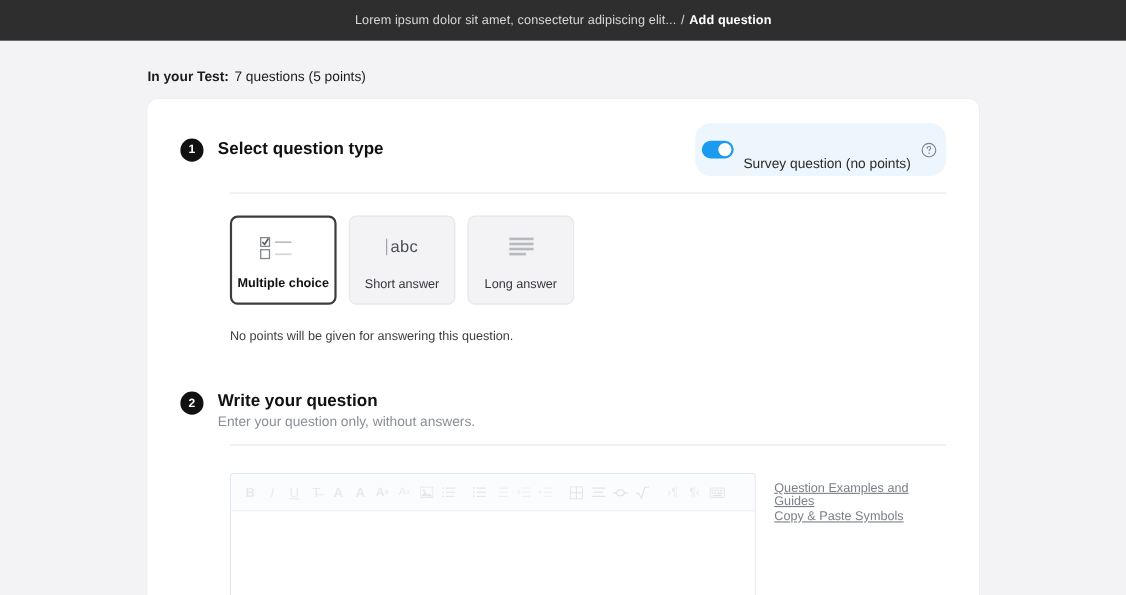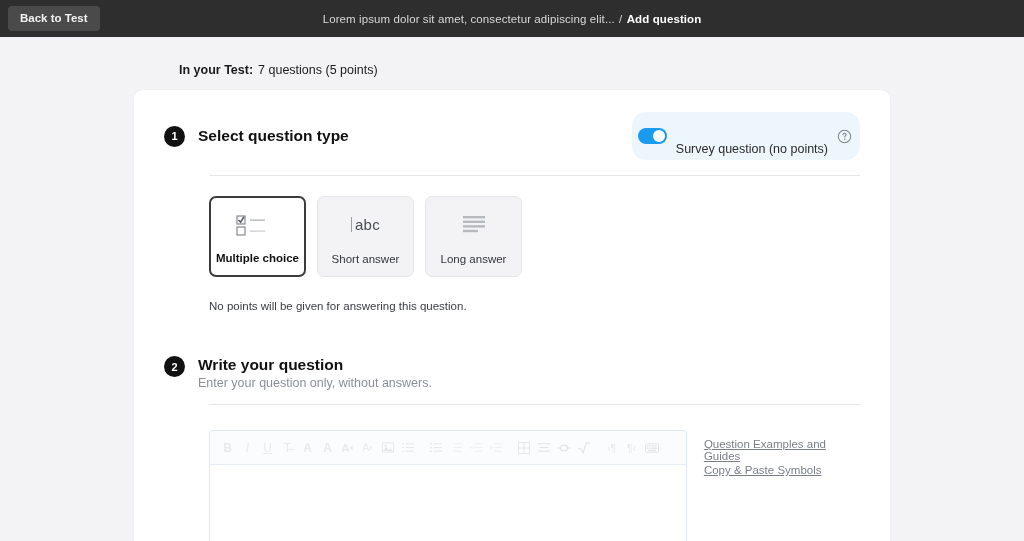--- a/index.html
+++ b/index.html
@@ -97,21 +97,21 @@
     cursor: pointer;
   }
 
   
   .meta-row {
     display: flex;
     align-items: baseline;
     padding: 26px 134px 0 134px;
     font-size: 12.5px;
   }
-  .meta-left { color: #1b1b1b; margin-left: 45px; }
+  .meta-left { color: #1b1b1b; }
   .meta-left b { font-weight: bold; }
   .meta-left span.val { margin-left: 5px; color: #1b1b1b; }
   .meta-right {
     margin-left: auto;
     color: #8b8f96;
     font-size: 12.5px;
   }
 
   
   .card {
@@ -311,21 +311,20 @@
     font-size: 11.5px;
     color: #7a7f87;
     text-decoration: underline;
     cursor: pointer;
   }
 </style>
 </head>
 <body>
 
 <div class="topbar">
-  <button class="back-btn">Back to Test</button>
 
   <div class="breadcrumb">
     <span class="crumb-link">Lorem ipsum dolor sit amet, consectetur adipiscing elit...</span>
     <span class="crumb-sep">/</span>
     <span class="crumb-current">Add question</span>
   </div>
 
 </div>
 
 <div class="meta-row">

